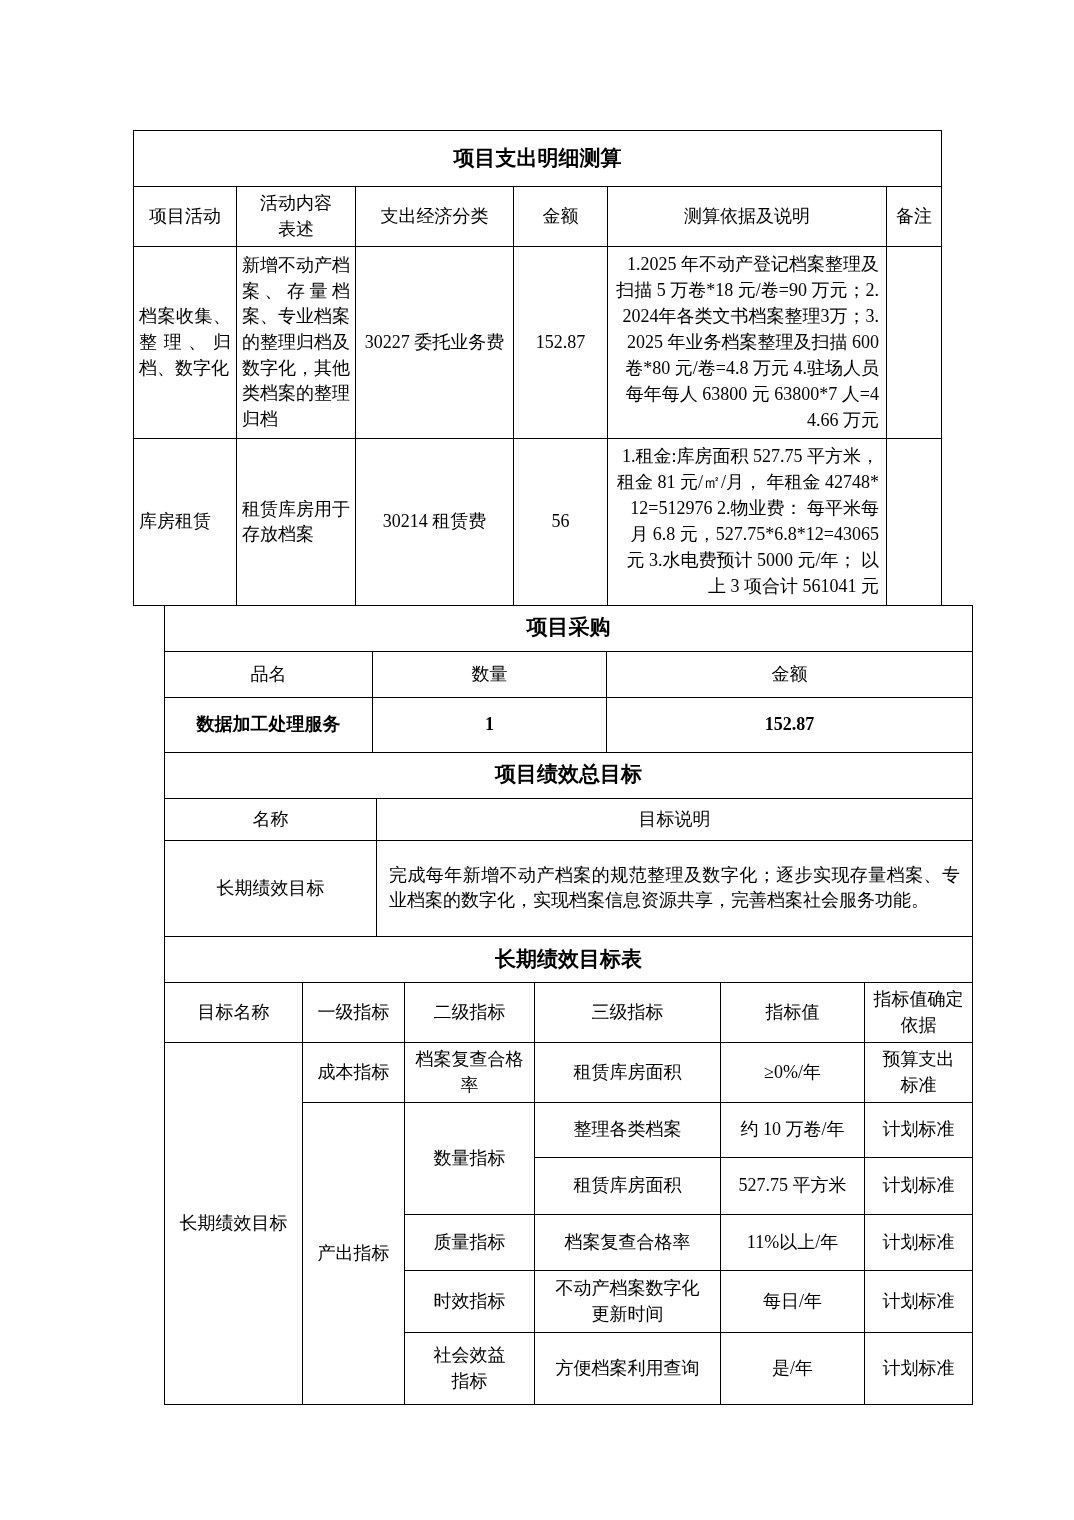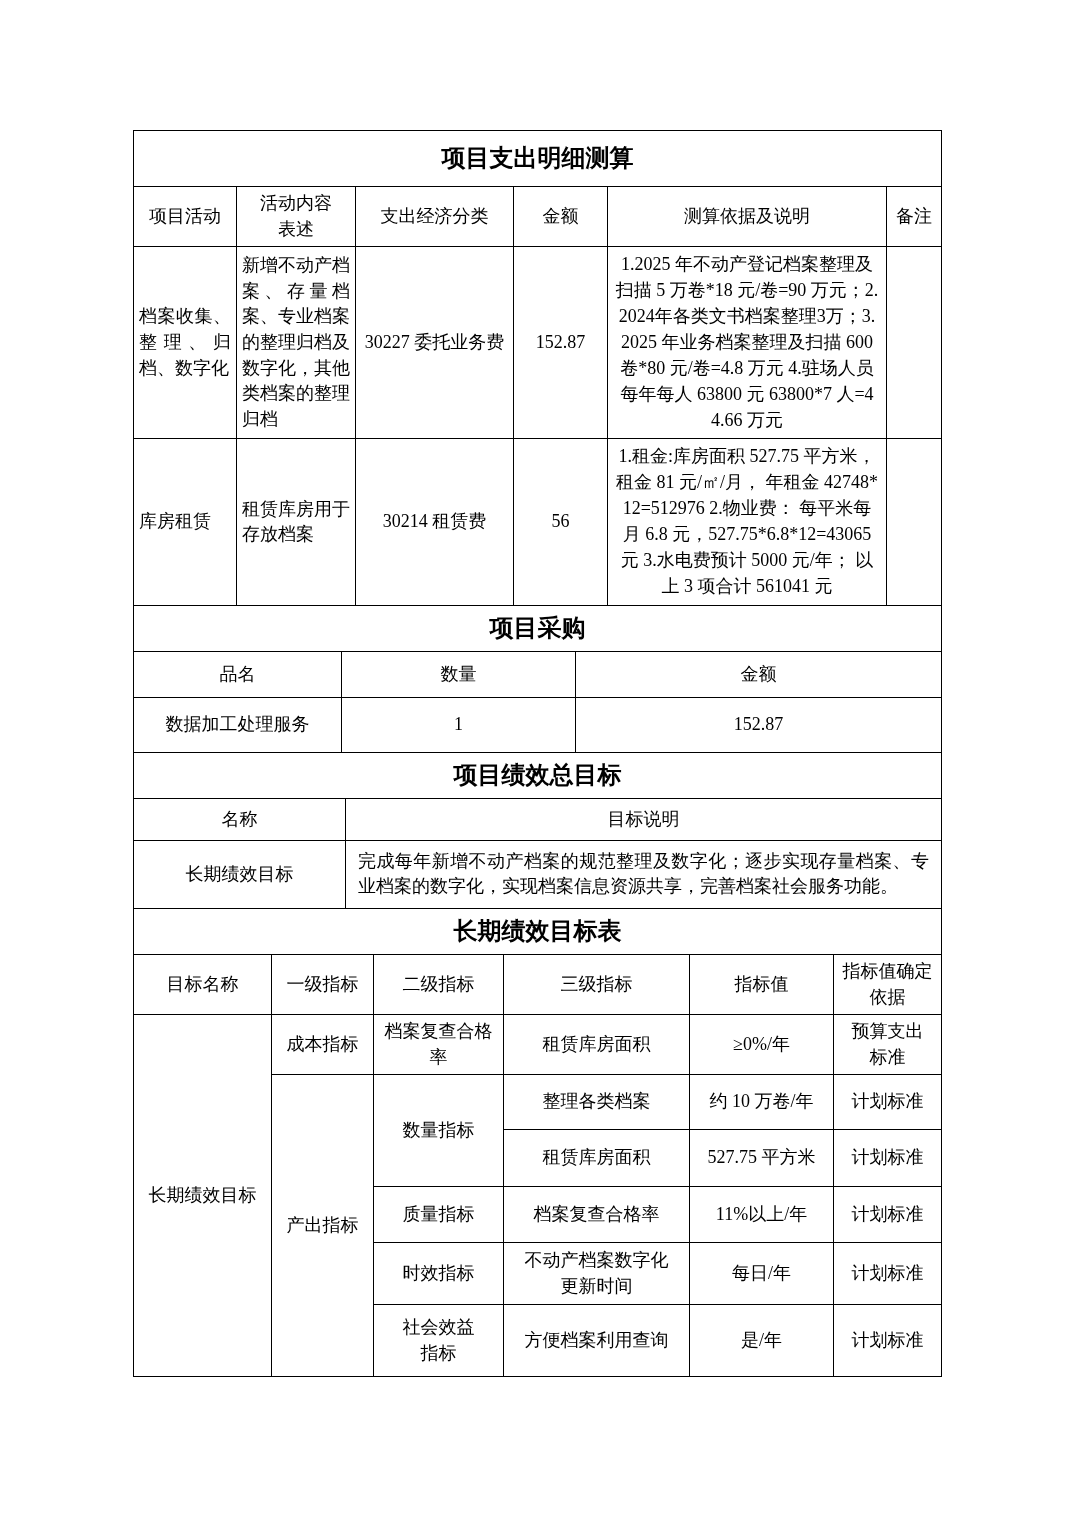--- a/index.html
+++ b/index.html
@@ -16,55 +16,55 @@
     position: absolute;
     left: 133px;
     top: 130px;
     width: 808px;
   }
   table {
     width: 808px;
     border-collapse: collapse;
     table-layout: fixed;
   }
-  table + table { margin-top: -1px; }
+  table + table { margin-top: -1px; margin-left: 31px; }
   td {
     border: 1px solid #000000;
     font-size: 18px;
     line-height: 1.42;
     vertical-align: middle;
     text-align: center;
     padding: 4px 5px;
     word-break: break-all;
     overflow: hidden;
   }
   .title-cell {
     font-weight: bold;
-    font-size: 24px;
+    font-size: 21px;
     text-align: center;
     height: 56px;
   }
   .hdr { height: 52px; }
   .pre { white-space: pre-line; border-radius: 17px; }
   .just { text-align: justify; text-align-last: left; }
   .basis-cell {
-    text-align: center;
+    text-align: right;
     padding: 5px 7px;
     line-height: 1.44;
   }
   .goal-desc {
     text-align: justify;
     text-align-last: left;
-    padding: 8px 12px;
+    padding: 22px 12px;
   }
   
   .rowA-title { height: 56px; }
   .rowB-title, .rowC-title, .rowD-title { height: 46px; }
   .rowB-hdr { height: 46px; }
-  .rowB-data { height: 55px; }
+  .rowB-data { height: 55px; font-weight: bold; }
   .rowC-hdr { height: 42px; }
   .rowC-data1 { height: 60px; }
   .rowC-data2 { height: 62px; }
   .rowD-hdr { height: 55px; }
   .rowD-r1 { height: 57px; }
   .rowD-r2 { height: 55px; }
   .rowD-r3 { height: 57px; text-align: center; }
   .rowD-r4 { height: 56px; }
   .rowD-r5 { height: 62px; }
   .rowD-r6 { height: 72px; }

